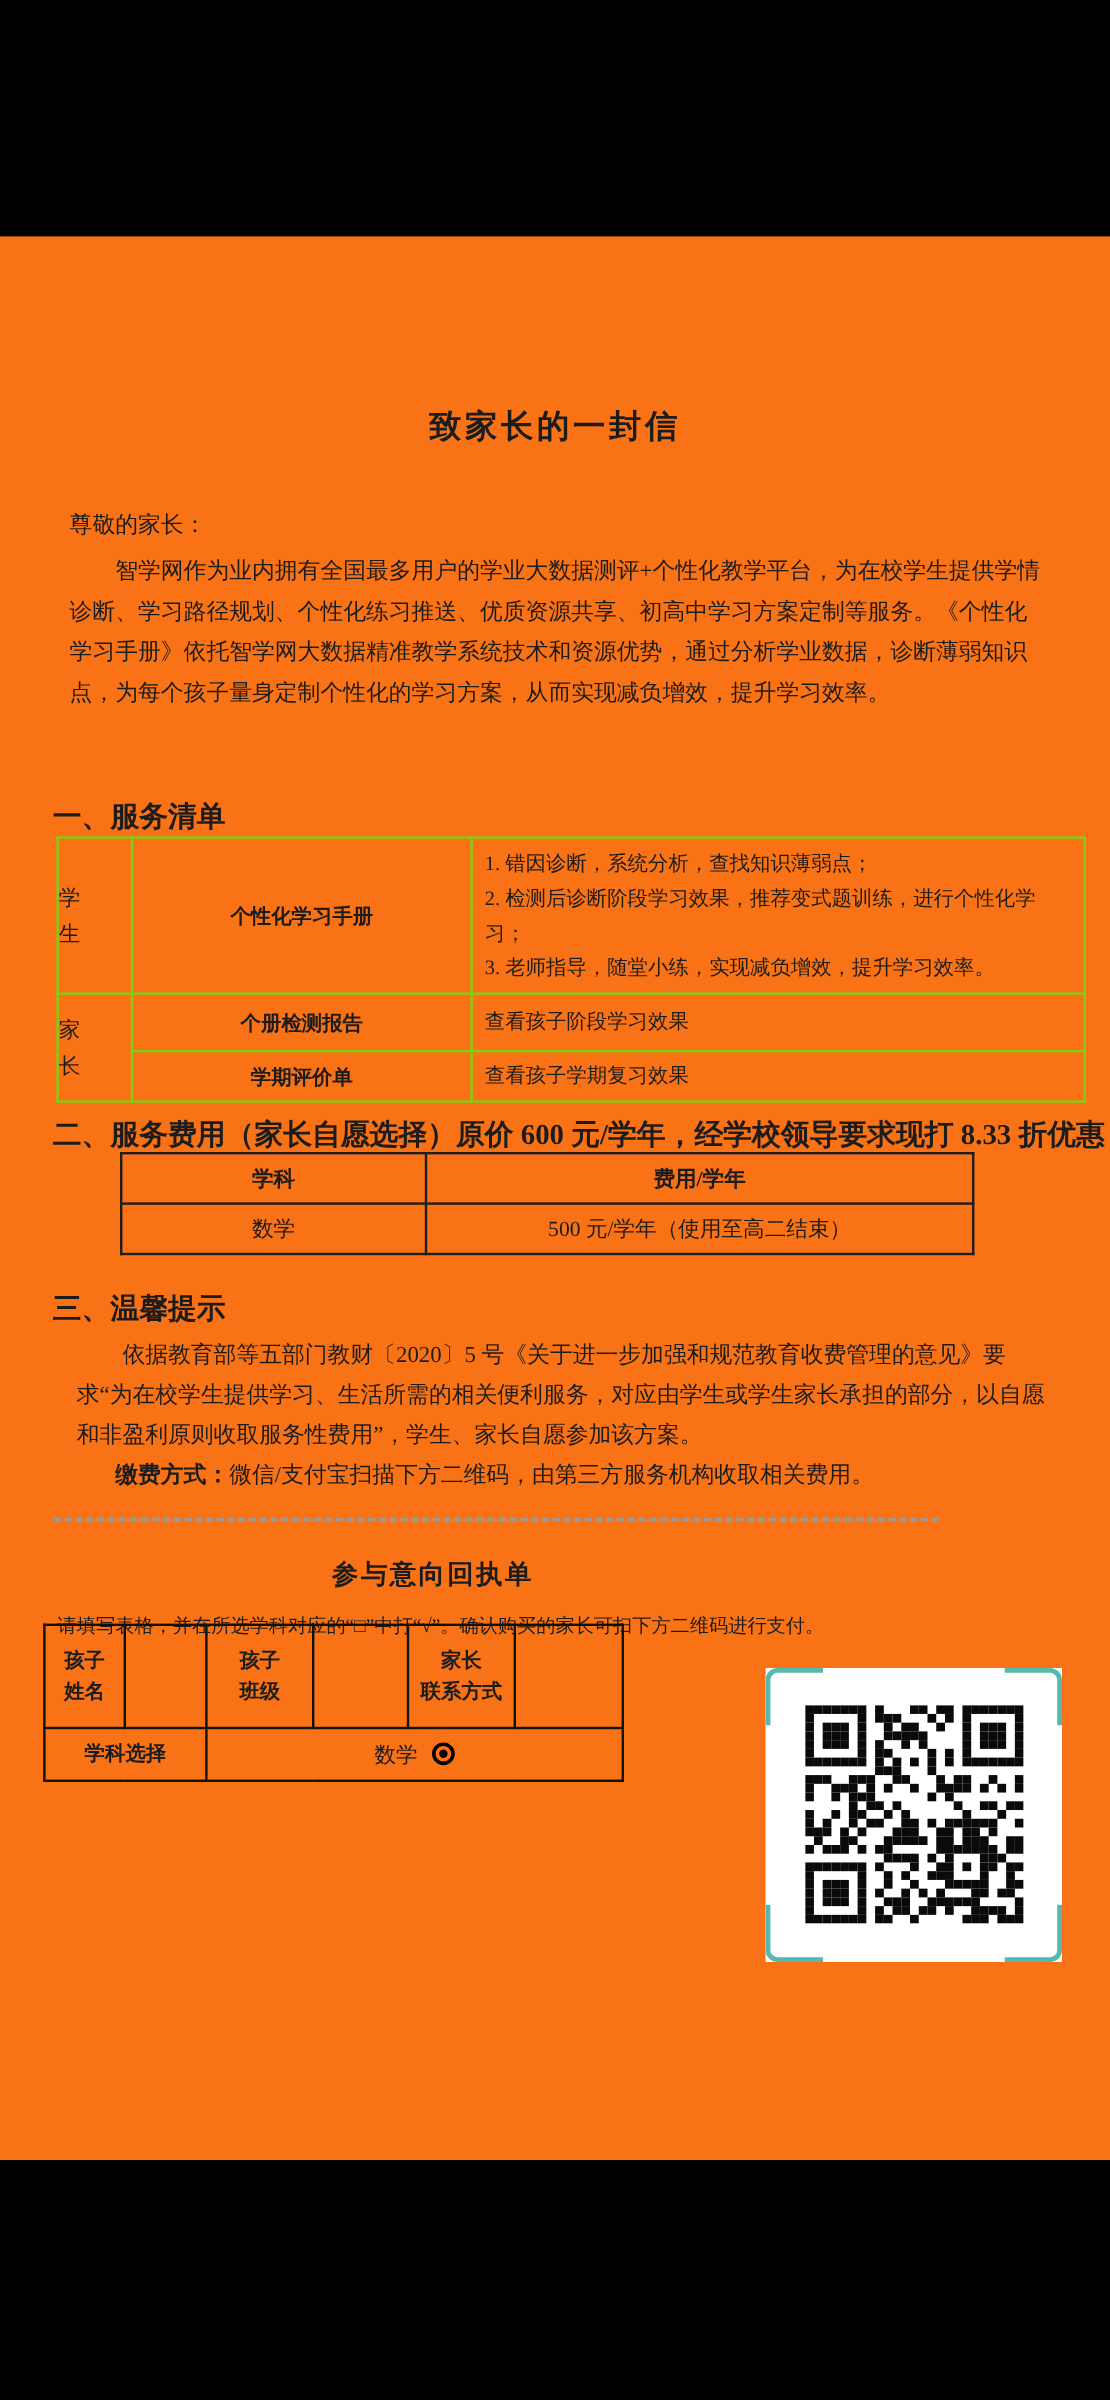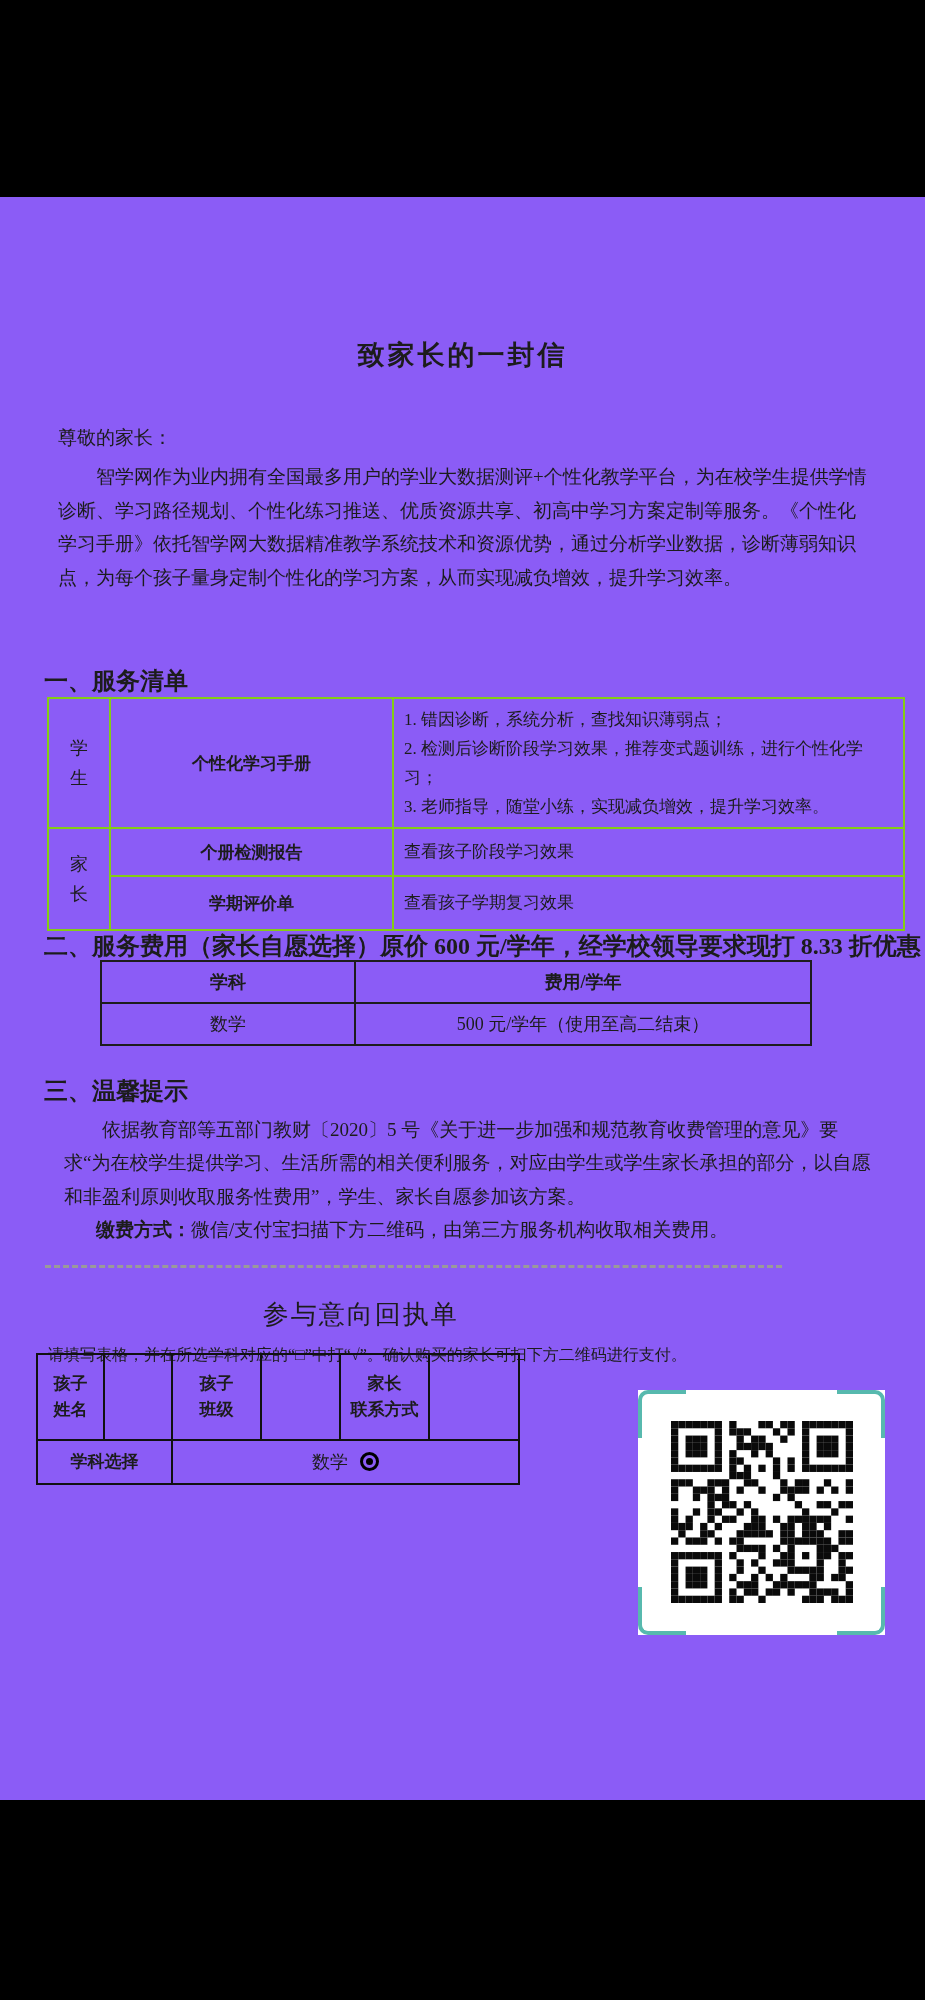--- a/index.html
+++ b/index.html
@@ -2,55 +2,55 @@
 <html><head>
 <meta charset="utf-8">
 <style>
   html,body{margin:0;padding:0;}
   body{
     width:925px;height:2000px;position:relative;background:#000;
     font-family:"Liberation Serif","DejaVu Serif",serif;
   }
   .paper{
     position:absolute;left:0;top:197px;width:925px;height:1603px;
-    background:#8b5cf6;color:#1c1c1c;overflow:hidden;
+    background:#f97316;color:#1c1c1c;overflow:hidden;
   }
   
   .doc-title{
     position:absolute;top:140px;left:0;width:100%;text-align:center;
     font-size:27px;font-weight:bold;letter-spacing:3px;
   }
   .intro{position:absolute;top:224px;left:58px;width:812px;font-size:19px;line-height:33.4px;}
   .intro p{margin:0;text-indent:2em;}
   .intro p.greeting{text-indent:0;}
   .intro p.p2{margin-top:6px;}
   
   .h-sec{position:absolute;left:44px;font-size:24px;font-weight:bold;line-height:24px;white-space:nowrap;}
   
   table{border-collapse:collapse;table-layout:fixed;}
   .svc{position:absolute;top:500px;left:47px;width:830px;font-size:17px;}
   .svc td{border:2px solid #84cc16;padding:0;}
-  .svc .role{width:60px;text-align:center;font-size:18px;margin-left:20px;}
+  .svc .role{width:60px;font-size:18px;margin-left:20px;}
   .roleStack{display:inline-block;width:1.05em;word-break:break-all;line-height:30px;}
   .svc .name{width:281px;text-align:center;font-weight:bold;}
   .svc .desc{width:489px;padding:6px 10px;line-height:29px;}
   .svc .desc.center{line-height:20px;}
-  .r1{height:89px;} .r2{height:48px;} .r3{height:54px;padding-left:47px;}
+  .r1{height:89px;} .r2{height:48px;} .r3{height:42px;padding-left:47px;}
   
   .fee{position:absolute;top:763px;left:100px;width:712px;font-size:18px;text-align:center;}
   .fee td{border:2px solid #1d1d1d;height:38px;}
   .fee .c1{width:250px;}
   .fee .head td{font-weight:bold;}
   
   .notice{position:absolute;top:910px;left:58px;width:812px;font-size:19px;line-height:33.4px;text-indent:2em;margin:6px;}
   .payline{position:absolute;top:1019px;left:58px;width:812px;font-size:19px;line-height:28px;text-indent:2em;}
   .payline b{font-weight:bold;}
   .dashline{position:absolute;top:1068px;left:45px;width:737px;border-top:3px dashed #9a9a9a;height:0;}
   
-  .receipt-h{position:absolute;top:1100px;left:0;width:78%;text-align:center;font-size:26px;font-weight:normal;letter-spacing:2px;}
+  .receipt-h{position:absolute;top:1100px;left:0;width:78%;text-align:center;font-size:22px;font-weight:bold;letter-spacing:2px;}
   .receipt-inst{position:absolute;top:1148px;left:48px;width:830px;font-size:16px;}
   .rform{position:absolute;top:1156px;left:36px;width:482px;font-size:17px;}
   .rform td{border:2px solid #111;text-align:center;vertical-align:middle;}
   .rform .lab{font-weight:bold;white-space:pre-line;line-height:26px;}
   .rform .fr1{height:86px;} .rform .fr2{height:44px;}
   .subject-cell{font-size:18px;}
   .radio{
     display:inline-block;width:13px;height:13px;border:3.5px solid #000;border-radius:50%;
     position:relative;vertical-align:-3px;margin-left:12px;
   }

